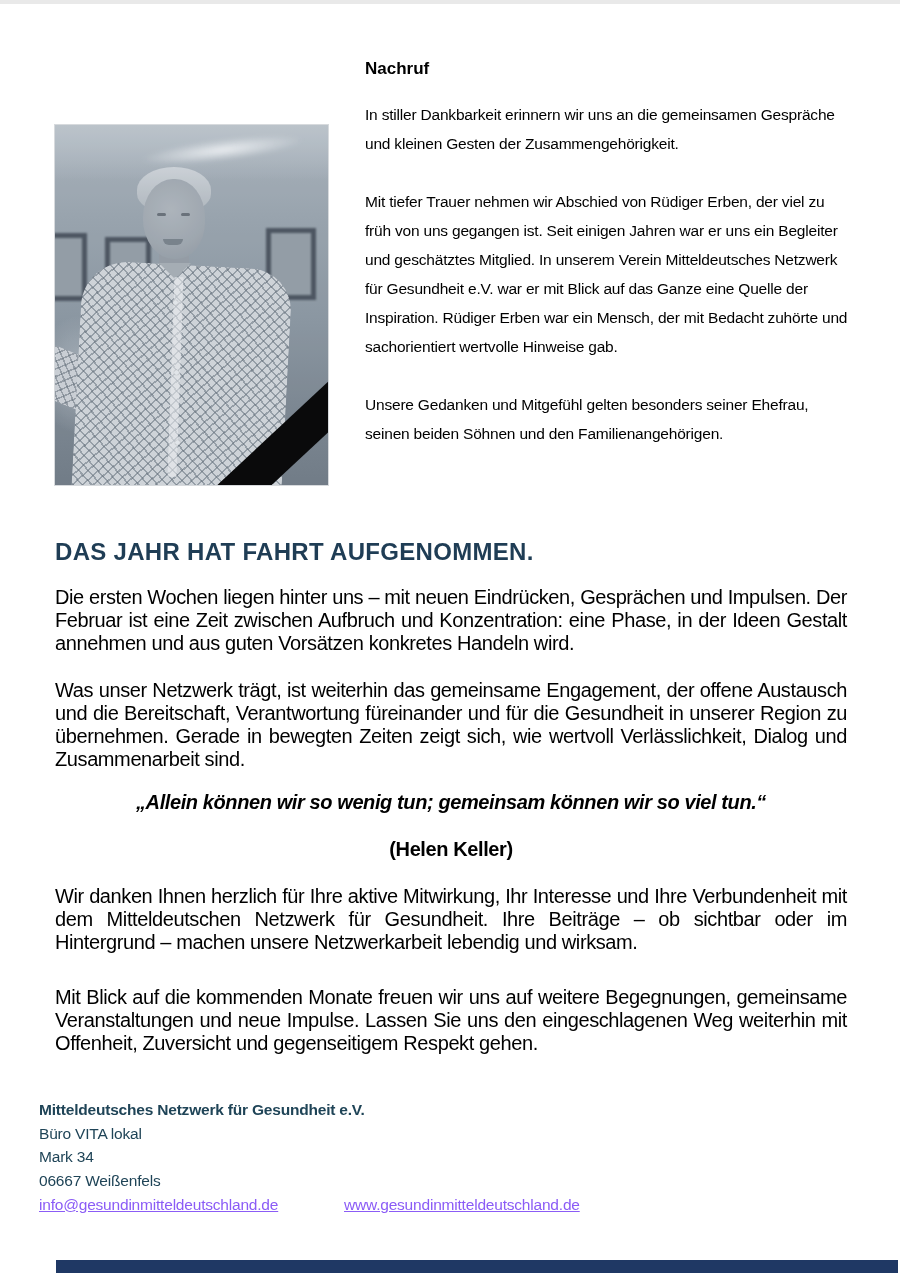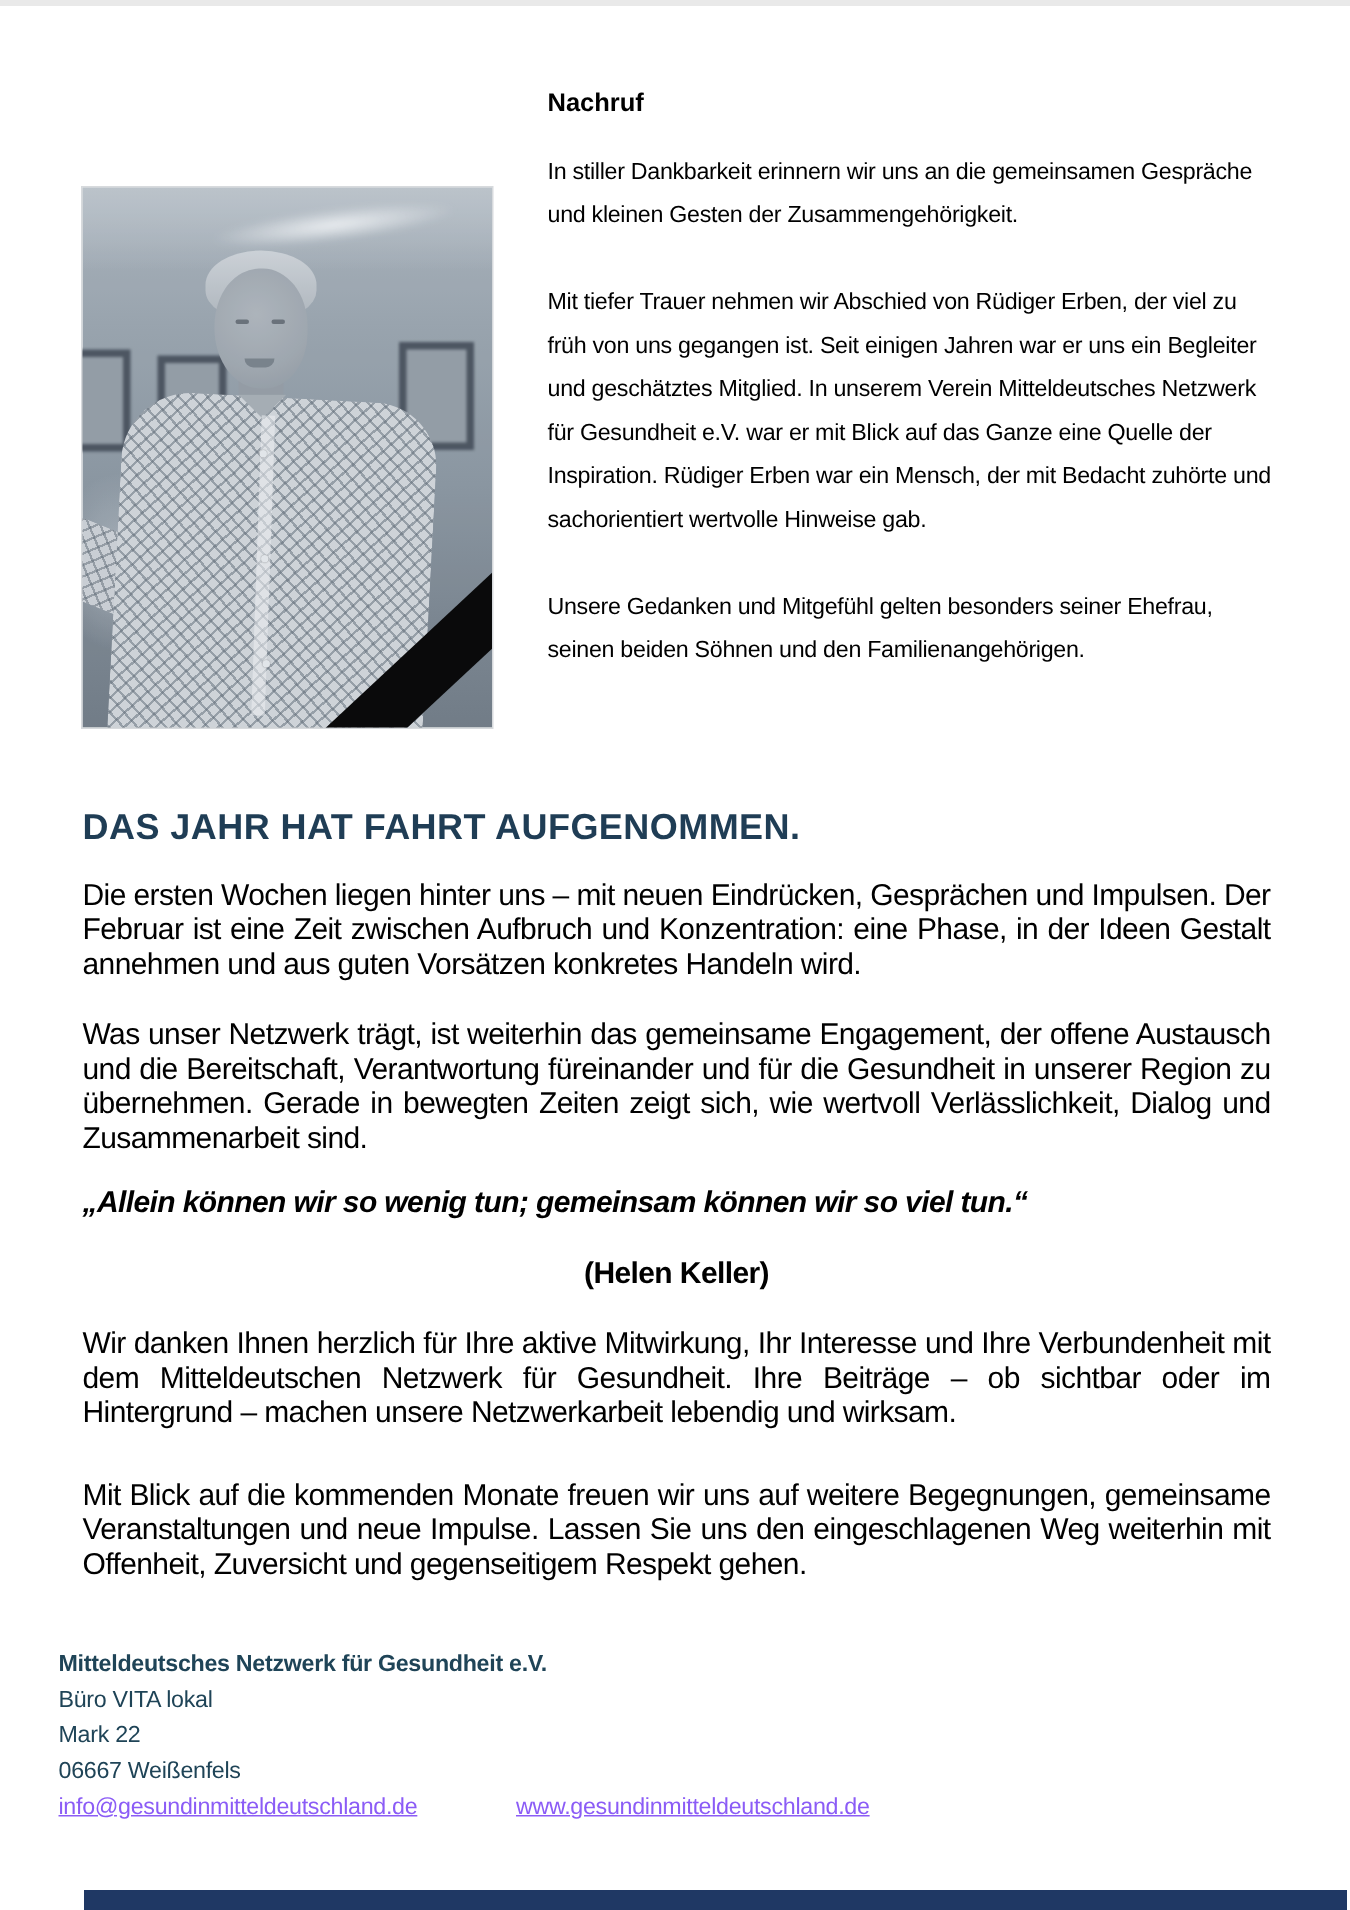--- a/index.html
+++ b/index.html
@@ -75,21 +75,21 @@
   .section-heading{
     position:absolute;left:55px;top:534px;
     font-size:24px;font-weight:bold;letter-spacing:.3px;color:#1f3d55;
   }
   .body-col{
     position:absolute;left:55px;top:582px;width:792px;
     font-size:20px;line-height:23px;letter-spacing:-0.4px;color:#000;
     text-align:justify;
   }
   .body-col p{margin:0 0 24px 0;}
-  .quote-line{ font-weight:bold;font-style:italic;margin:0;}
+  .quote-line{ text-align:center;font-weight:bold;font-style:italic;margin:0;}
   .quote-attr{ text-align:center;font-weight:bold;margin:0 0 22px 0;}
   .body-col p.pre-quote{margin-bottom:20px;}
   .body-col p.post-quote{margin-bottom:32px;}
   
   .signatures{
     position:absolute;left:55px;top:1028px;width:792px;
     display:flex;font-size:15.5px;line-height:25px;letter-spacing:-0.3px;
   }
   .sig{width:275px;}
   .sig.s2{width:258px;}
@@ -155,21 +155,21 @@
     <p class="quote-line">„Allein können wir so wenig tun; gemeinsam können wir so viel tun.“</p>
     <p class="quote-attr">(Helen Keller)</p>
     <p class="post-quote">Wir danken Ihnen herzlich für Ihre aktive Mitwirkung, Ihr Interesse und Ihre Verbundenheit mit dem Mitteldeutschen Netzwerk für Gesundheit. Ihre Beiträge – ob sichtbar oder im Hintergrund – machen unsere Netzwerkarbeit lebendig und wirksam.</p>
     <p>Mit Blick auf die kommenden Monate freuen wir uns auf weitere Begegnungen, gemeinsame Veranstaltungen und neue Impulse. Lassen Sie uns den eingeschlagenen Weg weiterhin mit Offenheit, Zuversicht und gegenseitigem Respekt gehen.</p>
   </div>
 
 
   <div class="footer">
     <div class="org">Mitteldeutsches Netzwerk für Gesundheit e.V.</div>
     <div>Büro VITA lokal</div>
-    <div>Mark 22</div>
+    <div>Mark 34</div>
     <div>06667 Weißenfels</div>
     <div class="contact-row">
       <span class="email-wrap"><a>info@gesundinmitteldeutschland.de</a></span>
       <span><a>www.gesundinmitteldeutschland.de</a></span>
     </div>
   </div>
 
   <div class="bottom-bar"></div>
 
 </div>

